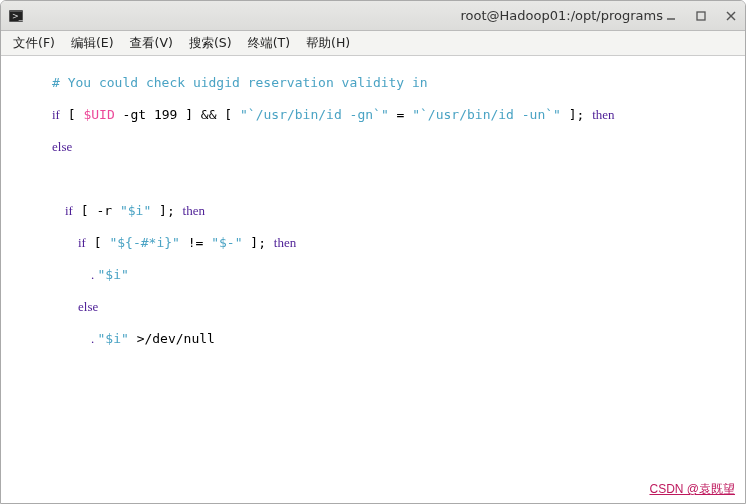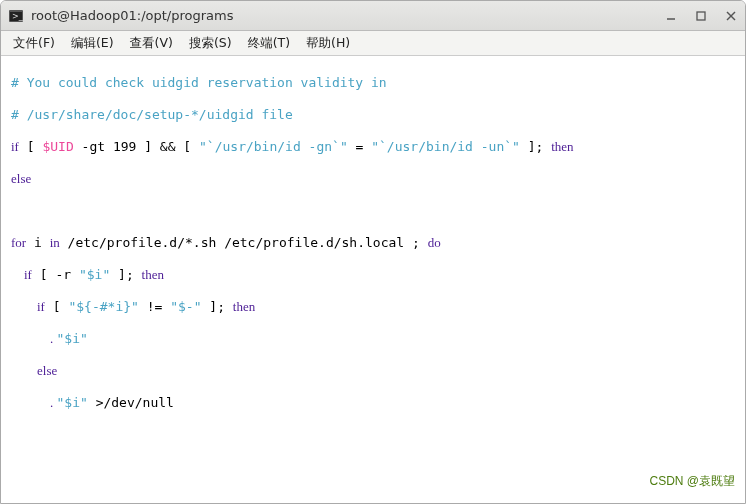--- a/index.html
+++ b/index.html
@@ -19,21 +19,21 @@
   border-bottom: 1px solid #bbb;
   display: flex;
   align-items: center;
   padding: 0 6px;
   font-family: "DejaVu Sans", sans-serif;
   font-size: 13px;
   color: #333;
 }
 .titlebar .icon { width: 18px; height: 18px; margin-right: 6px; display:flex;align-items:center;justify-content:center;}
 .titlebar .icon svg { display:block;}
-.titlebar .title { flex: 1; text-align: left; font-weight: 500; }
+.titlebar .title { flex: 1; text-align: right; font-weight: 500; }
 .titlebar .winbtns { display: flex; gap: 14px; margin-left: auto; }
 .winbtn { width: 16px; height: 16px; display:flex; align-items:center; justify-content:center; child-align:center; cursor:pointer;}
 .menubar {
   height: 25px;
   background: #f4f4f2;
   border-bottom: 1px solid #ccc;
   display: flex;
   align-items: center;
   padding: 0 4px;
   font-family: "DejaVu Sans", sans-serif;
@@ -41,35 +41,37 @@
   color: #222;
 }
 .menuitem { padding: 12px 8px; cursor: pointer; }
 .terminal {
   padding: 3px 10px 3px 10px;
   line-height: 16px;
   white-space: pre;
   position: relative;
   height: calc(100% - 55px);
   overflow: hidden;
+  margin-left: 41px;
 }
 .terminal .line { display:block; }
 .c-comment { color: #4aa3c4; }
 .c-kw { color: #4c1d95; font-family: Liberation Serif, serif; }
 .c-num { color: #000000; }
 .c-str { color: #4aa3c4; }
 .c-var { color: #ec4899; }
 .watermark {
   position: absolute;
   right: 10px;
-  bottom: 14px;
-  color: #4d7c0f;
+  bottom: 6px;
+  color: #be185d;
   font-family: sans-serif;
   font-size: 12px;
   pointer-events: none;
+  text-decoration: underline;
 }
 </style>
 </head>
 <body>
 
 <div class="titlebar">
   <span class="icon">
     <svg width="16" height="16" viewBox="0 0 16 16">
         <rect x="1" y="2" width="14" height="12" rx="1" fill="#555"></rect>
         <rect x="2" y="4" width="12" height="9" fill="#222"></rect>
@@ -101,25 +103,23 @@
   <span class="menuitem">文件(F)</span>
   <span class="menuitem">编辑(E)</span>
   <span class="menuitem">查看(V)</span>
   <span class="menuitem">搜索(S)</span>
   <span class="menuitem">终端(T)</span>
   <span class="menuitem">帮助(H)</span>
 </div>
 
 <div class="terminal">
 <span class="line c-comment"># You could check uidgid reservation validity in</span>
-<span class="line c-comment"># /usr/share/doc/setup-*/uidgid file</span>
 <span class="line"><span class="c-kw">if</span><span> [ </span><span class="c-var">$UID</span><span> -gt </span><span class="c-num">199</span><span> ] </span><span class="c-num">&amp;&amp;</span><span> [ </span><span class="c-str">"`/usr/bin/id -gn`"</span><span> = </span><span class="c-str">"`/usr/bin/id -un`"</span><span> ]; </span><span class="c-kw">then</span></span>
 <span class="line c-kw">else</span>
 <span class="line"> </span>
-<span class="line"><span class="c-kw">for</span><span> i </span><span class="c-kw">in</span><span> /etc/profile.d/*.sh /etc/profile.d/sh.local ; </span><span class="c-kw">do</span></span>
 <span class="line"><span class="c-kw">    if</span><span> [ -r </span><span class="c-str">"$i"</span><span> ]; </span><span class="c-kw">then</span></span>
 <span class="line"><span class="c-kw">        if</span><span> [ </span><span class="c-str">"${-#*i}"</span><span> != </span><span class="c-str">"$-"</span><span> ]; </span><span class="c-kw">then</span></span>
 <span class="line"><span class="c-kw">            . </span><span class="c-str">"$i"</span></span>
 <span class="line c-kw">        else</span>
 <span class="line"><span class="c-kw">            . </span><span class="c-str">"$i"</span><span class="c-num"> &gt;</span><span>/dev/null</span></span>
 
 
 
 
 

